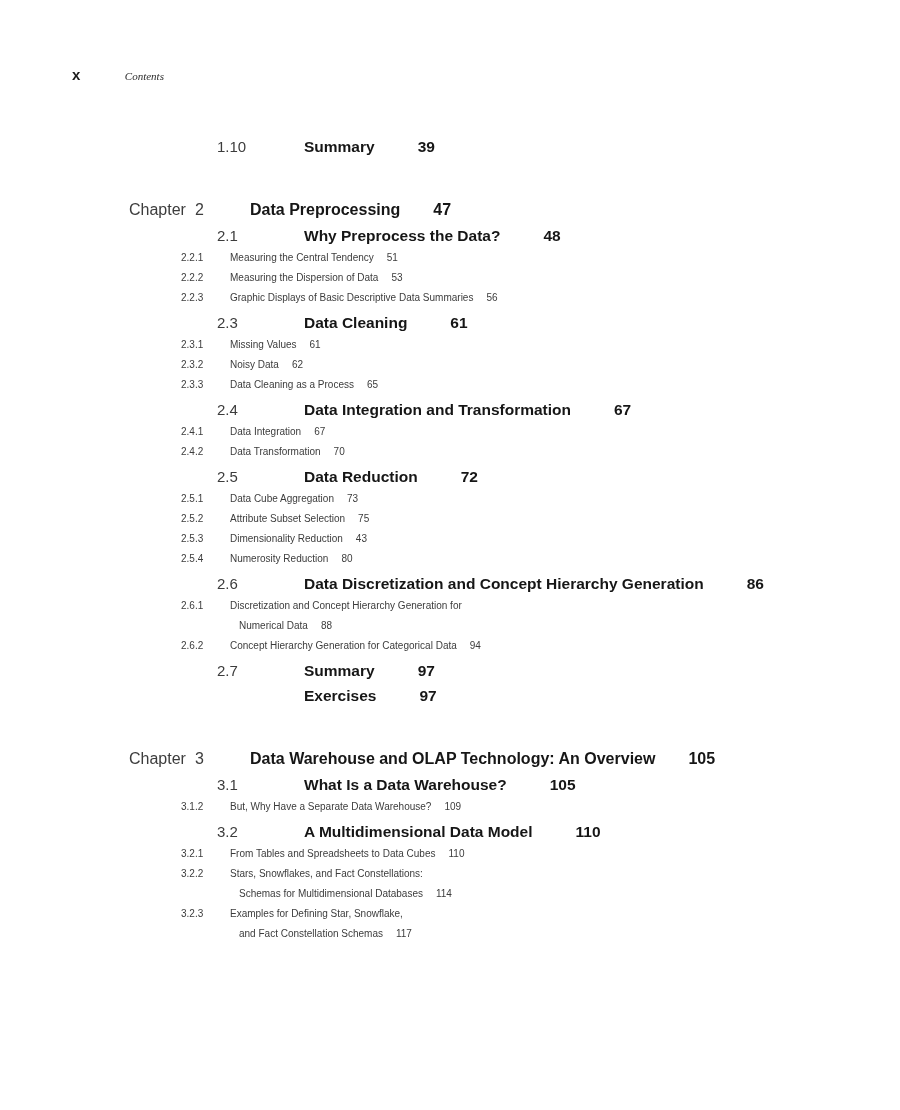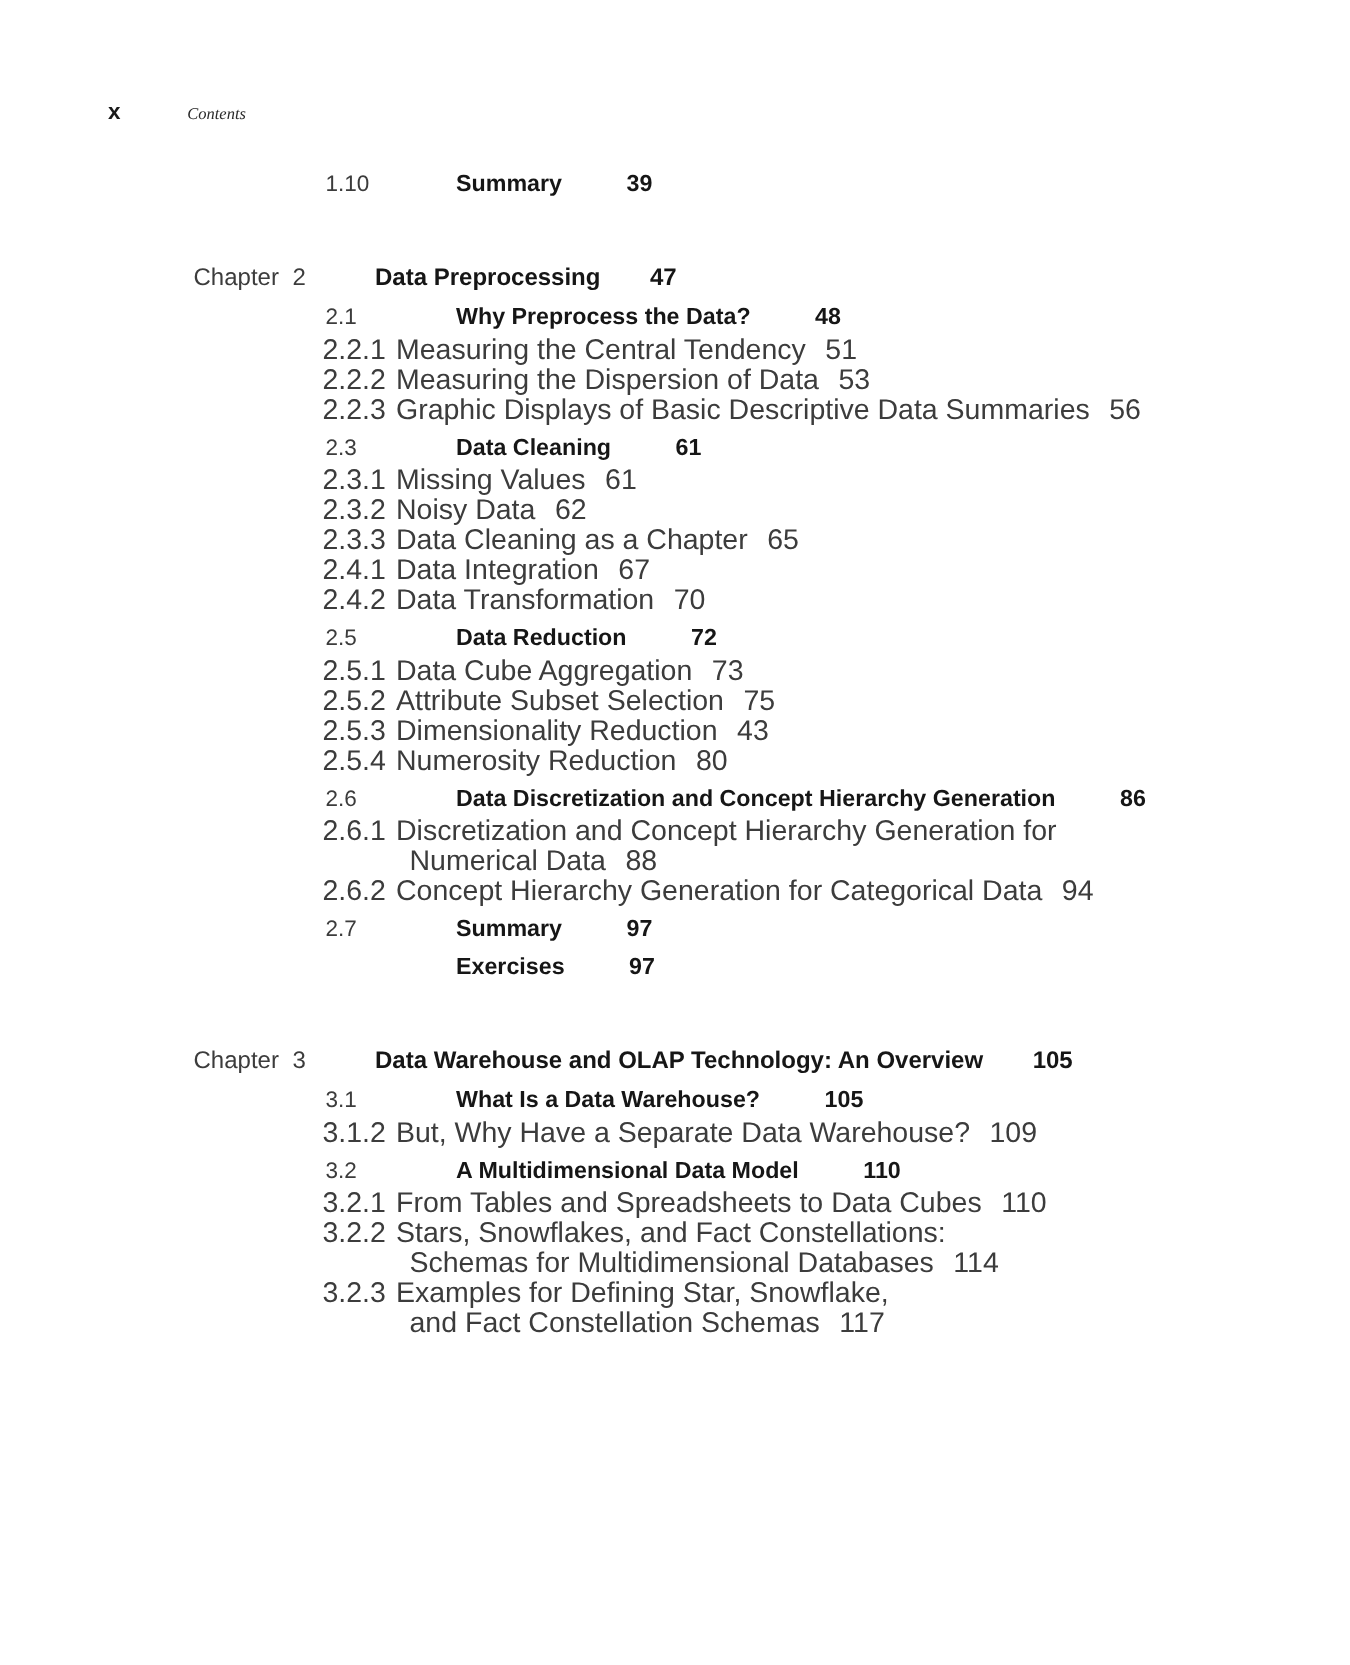--- a/index.html
+++ b/index.html
@@ -23,21 +23,21 @@
   .folio { font-weight: bold; font-size: 15px; color: #1a1a1a; letter-spacing: 0.5px; }
   .running-title {
     margin-left: 44px;
     font-family: "Liberation Serif", "DejaVu Serif", serif;
     font-style: italic;
     font-size: 11px;
     color: #2b2b2b;
   }
   .toc {
     position: absolute;
-    top: 112px;
+    top: 136px;
     left: 129px;
     width: 724px;
   }
   .row { display: flex; align-items: baseline; }
   .num { flex: 0 0 auto; color: #3c3c3c; }
   .entry-text {
     flex: 1 1 auto;
     padding-left: 9px;
     text-indent: -9px;
   }
@@ -56,22 +56,22 @@
     margin-top: 4px;
     margin-bottom: 2px;
     font-size: 15px;
     line-height: 21px;
   }
   .section-row .num { width: 44px; font-weight: normal; }
   .section-title, .section-page { font-weight: bold; font-size: 15.5px; color: #161616; margin-left: 43px; }
 
   
   .sub-row {
-    margin-left: 86px;
-    font-size: 19px;
+    margin-left: 52px;
+    font-size: 10px;
     line-height: 20px;
     color: #3c3c3c;
     justify-content: space-between;
   }
   .sub-row .num { width: 49px; }
   .sub-title { white-space: pre-line; }
 
   .front-block .section-row { margin-top: 0; margin-bottom: 5px; }
 </style>
 </head>
@@ -121,21 +121,25 @@
           <div class="row sub-row">
             <span class="num">2.3.1</span>
             <div class="entry-text"><span class="sub-title">Missing Values</span><span class="pg">61</span></div>
           </div>
           <div class="row sub-row">
             <span class="num">2.3.2</span>
             <div class="entry-text"><span class="sub-title">Noisy Data</span><span class="pg">62</span></div>
           </div>
           <div class="row sub-row">
             <span class="num">2.3.3</span>
-            <div class="entry-text"><span class="sub-title">Data Cleaning as a Chapter</span><span class="pg">65</span></div>
+            <div class="entry-text"><span class="sub-title">Data Cleaning as a Process</span><span class="pg">65</span></div>
+          </div>
+          <div class="row section-row">
+            <span class="num">2.4</span>
+            <div class="entry-text"><span class="section-title">Data Integration and Transformation</span><span class="pg section-page">67</span></div>
           </div>
           <div class="row sub-row">
             <span class="num">2.4.1</span>
             <div class="entry-text"><span class="sub-title">Data Integration</span><span class="pg">67</span></div>
           </div>
           <div class="row sub-row">
             <span class="num">2.4.2</span>
             <div class="entry-text"><span class="sub-title">Data Transformation</span><span class="pg">70</span></div>
           </div>
           <div class="row section-row">

